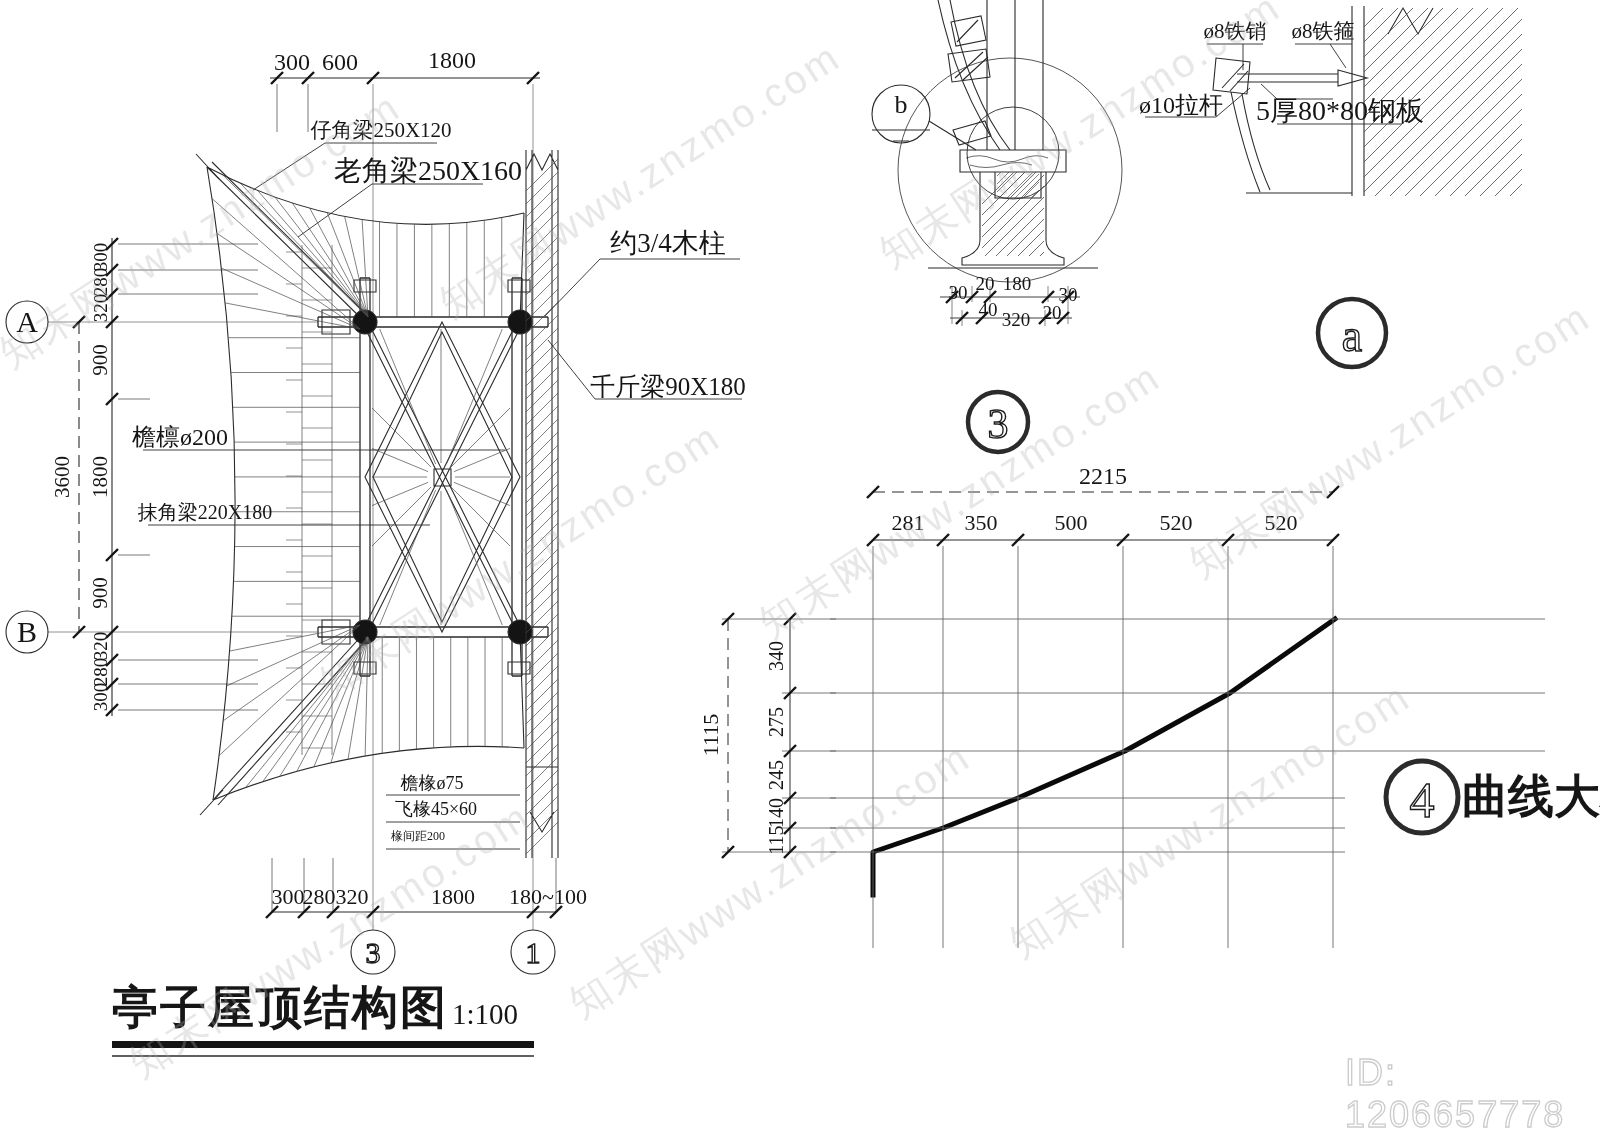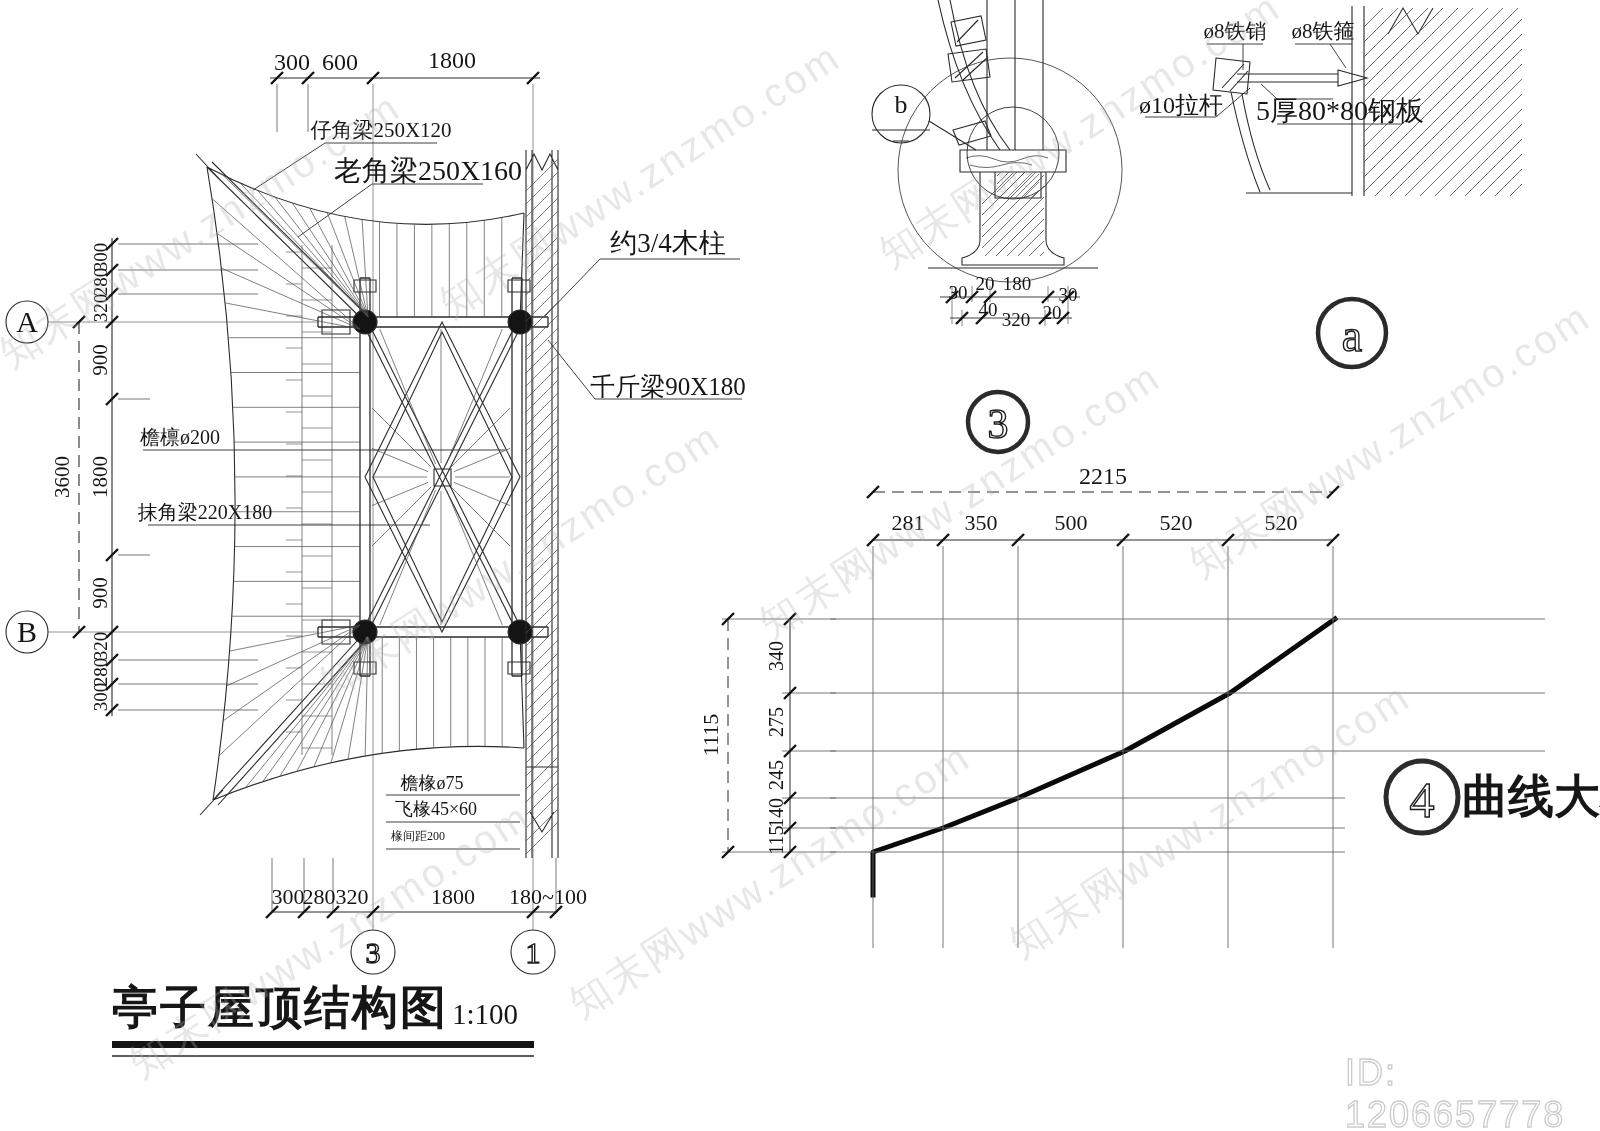--- a/index.html
+++ b/index.html
@@ -396,21 +396,21 @@
   <div class="t" style="left:352px;top:897px;font-size:22px">320</div>
   <div class="t" style="left:453px;top:897px;font-size:22px">1800</div>
   <div class="t" style="left:548px;top:897px;font-size:22px">180~100</div>
   <div class="t hollow" style="left:373px;top:953px;font-size:30px">3</div>
   <div class="t hollow" style="left:533px;top:953px;font-size:30px">1</div>
 
   <div class="t cn" style="left:381px;top:130px;font-size:21px">仔角梁250X120</div>
   <div class="t cn" style="left:428px;top:171px;font-size:28px">老角梁250X160</div>
   <div class="t cn" style="left:668px;top:243px;font-size:27px">约3/4木柱</div>
   <div class="t cn" style="left:668px;top:386px;font-size:25px">千斤梁90X180</div>
-  <div class="t cn" style="left:180px;top:437px;font-size:20px">檐檩ø200</div>
+  <div class="t cn" style="left:180px;top:437px;font-size:24px">檐檩ø200</div>
   <div class="t cn" style="left:205px;top:512px;font-size:20px">抹角梁220X180</div>
   <div class="t cn" style="left:432px;top:783px;font-size:18px">檐椽ø75</div>
   <div class="t cn" style="left:436px;top:809px;font-size:18px">飞椽45×60</div>
   <div class="t cn" style="left:418px;top:836px;font-size:12px">椽间距200</div>
 
   <div class="t cn tl" style="left:112px;top:1008px;font-size:46px;font-weight:bold;letter-spacing:2px">亭子屋顶结构图</div>
   <div class="t tl" style="left:452px;top:1014px;font-size:29px">1:100</div>
 
   <div class="t" style="left:901px;top:105px;font-size:26px">b</div>
   <div class="t" style="left:985px;top:283px;font-size:19px">20</div>

